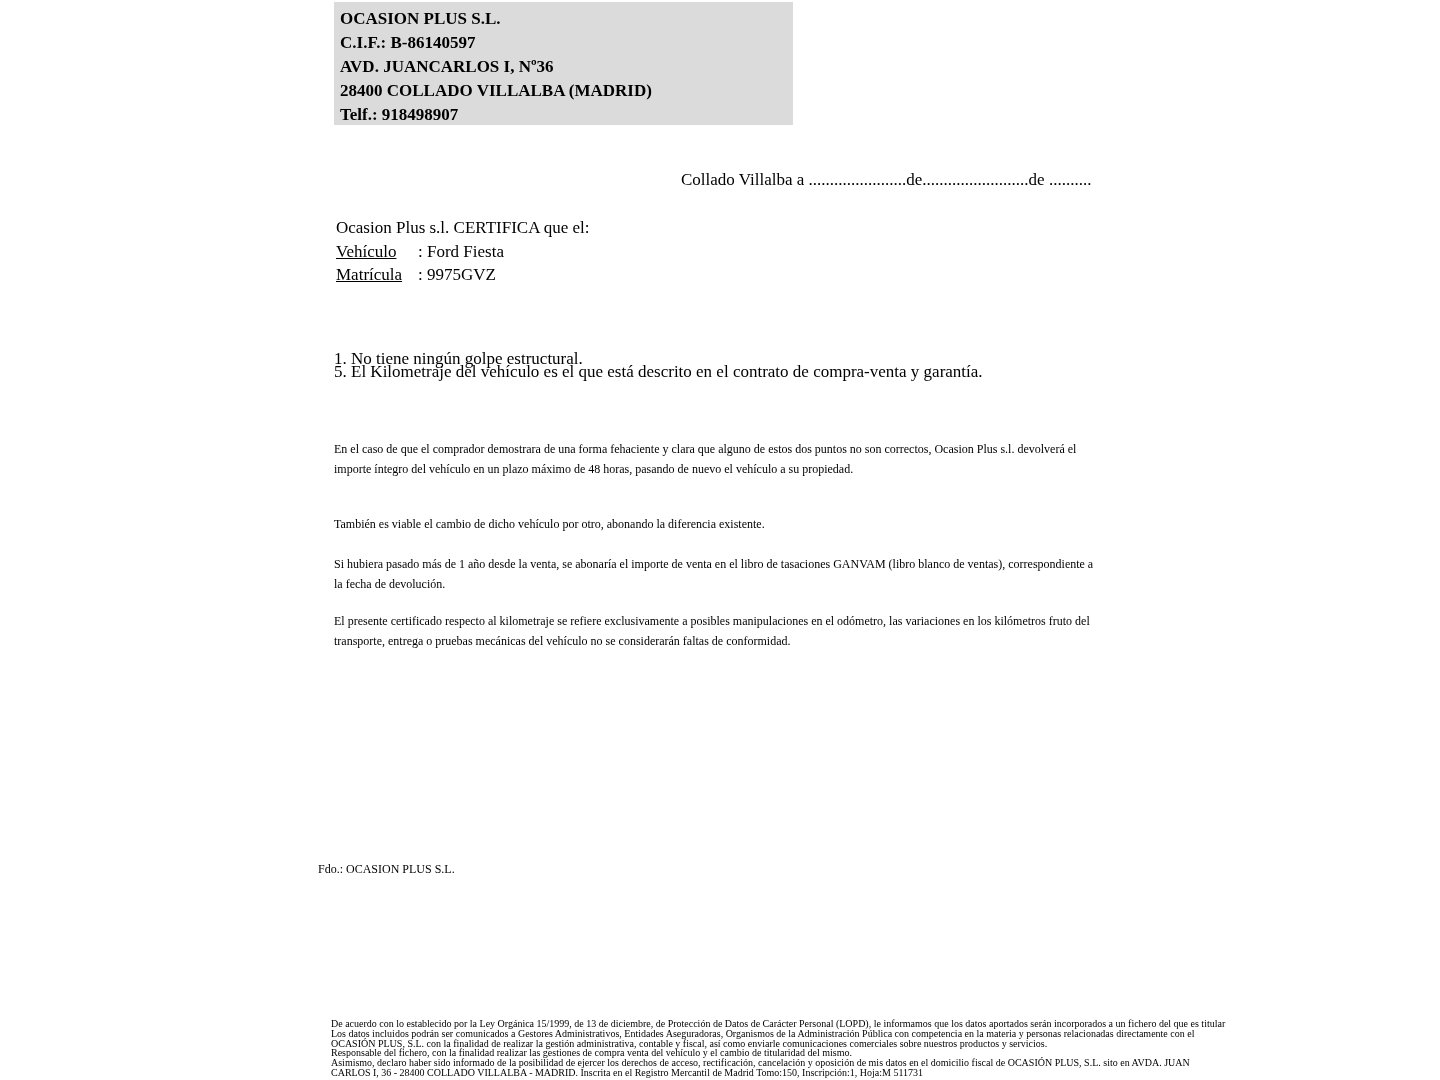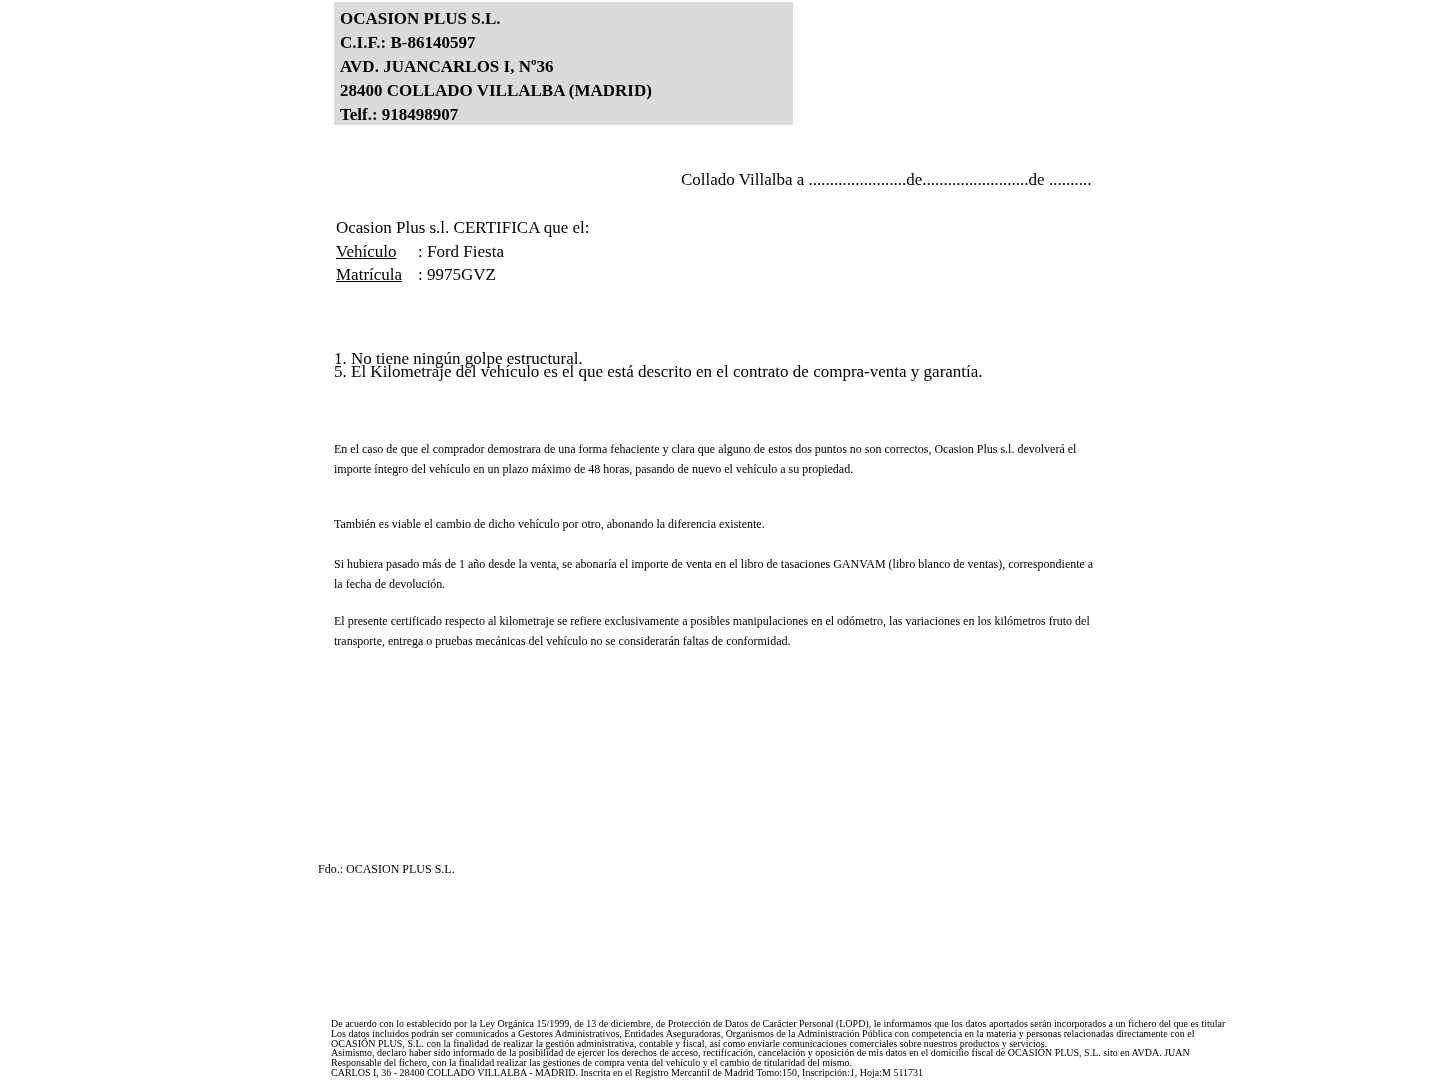--- a/index.html
+++ b/index.html
@@ -112,18 +112,18 @@
   <div class="para para-2">También es viable el cambio de dicho vehículo por otro, abonando la diferencia existente.</div>
   <div class="para para-3">Si hubiera pasado más de 1 año desde la venta, se abonaría el importe de venta en el libro de tasaciones GANVAM (libro blanco de ventas), correspondiente a la fecha de devolución.</div>
   <div class="para para-4">El presente certificado respecto al kilometraje se refiere exclusivamente a posibles manipulaciones en el odómetro, las variaciones en los kilómetros fruto del transporte, entrega o pruebas mecánicas del vehículo no se considerarán faltas de conformidad.</div>
 
   <div class="signature">Fdo.: OCASION PLUS S.L.</div>
 
   <div class="legal">
     <div>De acuerdo con lo establecido por la Ley Orgánica 15/1999, de 13 de diciembre, de Protección de Datos de Carácter Personal (LOPD), le informamos que los datos aportados serán incorporados a un fichero del que es titular</div>
     <div>Los datos incluidos podrán ser comunicados a Gestores Administrativos, Entidades Aseguradoras, Organismos de la Administración Pública con competencia en la materia y personas relacionadas directamente con el</div>
     <div>OCASIÓN PLUS, S.L. con la finalidad de realizar la gestión administrativa, contable y fiscal, así como enviarle comunicaciones comerciales sobre nuestros productos y servicios.</div>
+    <div>Responsable del fichero, con la finalidad realizar las gestiones de compra venta del vehículo y el cambio de titularidad del mismo.</div>
     <div>Asimismo, declaro haber sido informado de la posibilidad de ejercer los derechos de acceso, rectificación, cancelación y oposición de mis datos en el domicilio fiscal de OCASIÓN PLUS, S.L. sito en AVDA. JUAN</div>
-    <div>Responsable del fichero, con la finalidad realizar las gestiones de compra venta del vehículo y el cambio de titularidad del mismo.</div>
     <div>CARLOS I, 36 - 28400 COLLADO VILLALBA - MADRID. Inscrita en el Registro Mercantil de Madrid Tomo:150, Inscripción:1, Hoja:M 511731</div>
   </div>
 
 </div>
 
 </body></html>

